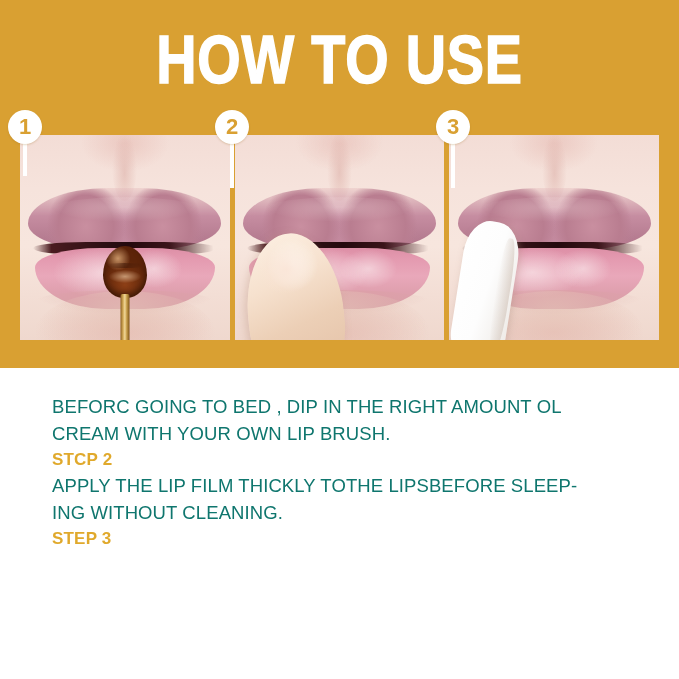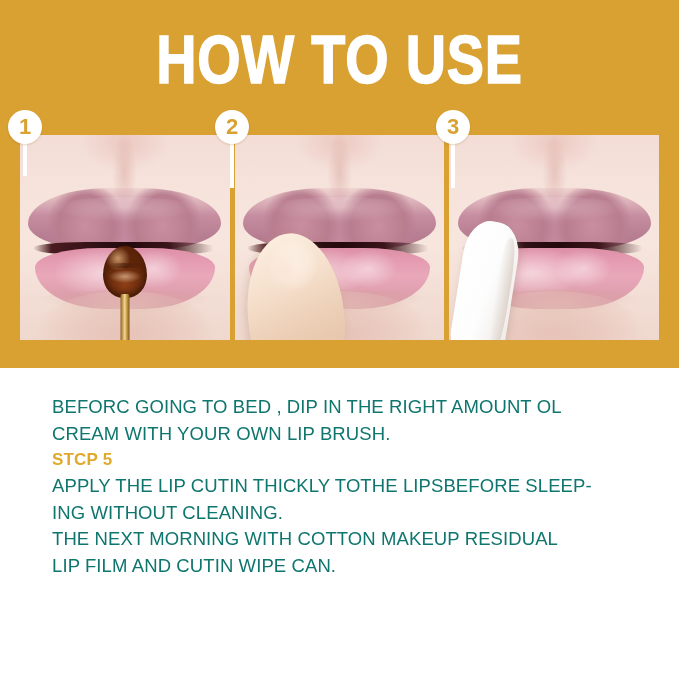--- a/index.html
+++ b/index.html
@@ -386,25 +386,24 @@
   </div>
 
   <div class="steps">
 
     <div>
       <div class="step-body">BEFORC GOING TO BED , DIP IN THE RIGHT AMOUNT OL
 CREAM WITH YOUR OWN LIP BRUSH.</div>
     </div>
 
     <div>
-      <div class="step-head">STCP 5</div>
-      <div class="step-body">APPLY THE LIP CUTIN THICKLY TOTHE LIPSBEFORE SLEEP-
+      <div class="step-head">STCP 2</div>
+      <div class="step-body">APPLY THE LIP FILM THICKLY TOTHE LIPSBEFORE SLEEP-
 ING WITHOUT CLEANING.</div>
     </div>
 
     <div>
-      <div class="step-body">THE NEXT MORNING WITH COTTON MAKEUP RESIDUAL
-LIP FILM AND CUTIN WIPE CAN.</div>
+      <div class="step-head">STEP 3</div>
     </div>
 
   </div>
 
 </div>
 
 </body></html>

